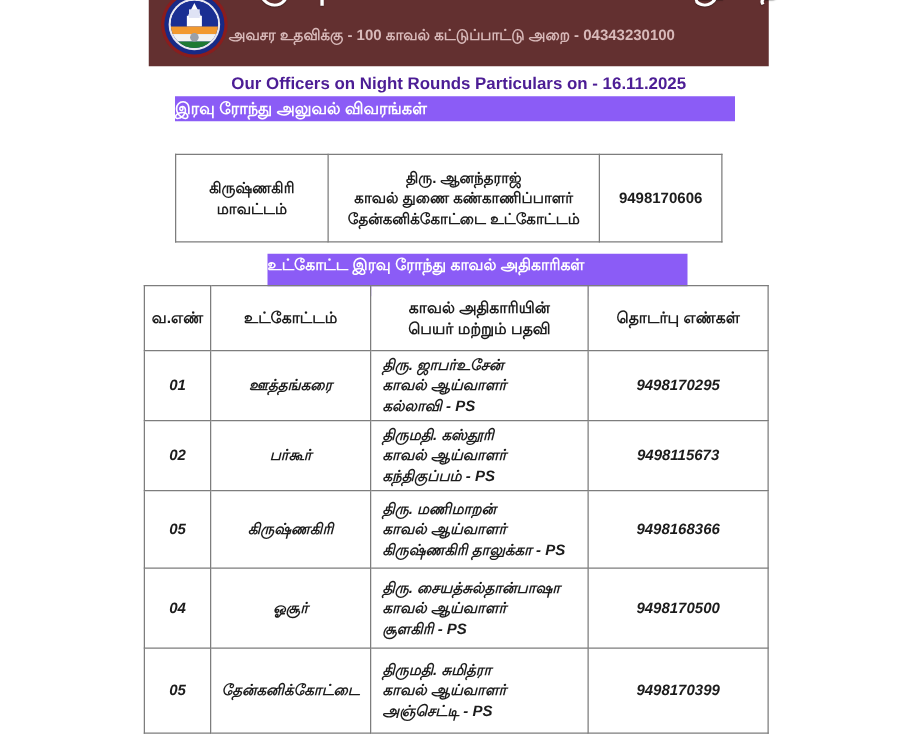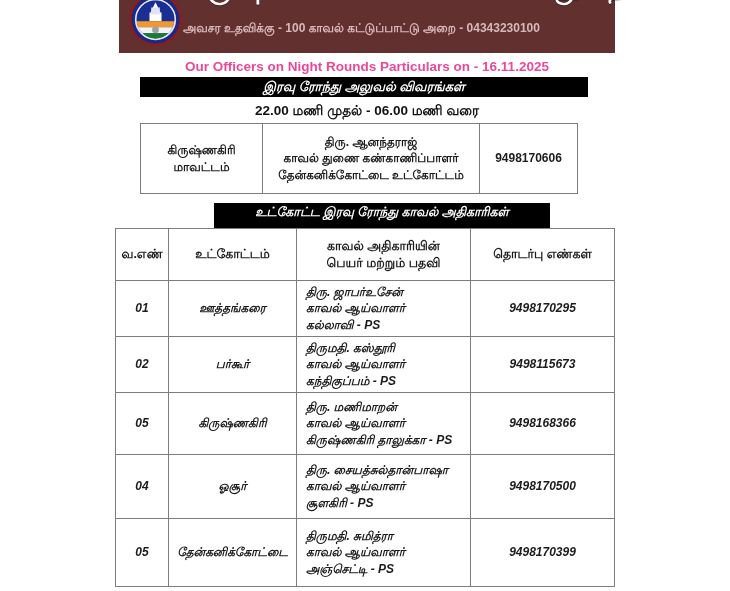--- a/index.html
+++ b/index.html
@@ -12,23 +12,23 @@
                 background:#633030; }
   .logo { position:absolute; left:9px; top:37px; width:55px; height:55px; }
   .top-title { position:absolute; left:64px; right:2px; top:16px; text-align:center;
                color:#ffffff; font-size:28px; font-weight:bold; white-space:nowrap;
                letter-spacing:0.5px; text-shadow:0 1px 1px rgba(0,0,0,.35); }
   .top-subtitle { position:absolute; left:64px; right:2px; top:66px; text-align:left;
                   color:#d8b9b9; font-size:12px; font-weight:bold; white-space:nowrap; }
 
   
   .heading-en { position:absolute; left:119px; width:496px; top:59px; text-align:center;
-                font-size:13.5px; font-weight:bold; color:#ec4899; }
-  .banner-strip { position:absolute; background:#000000; color:#fff; font-weight:bold;
-                  text-align:center;font-style:italic; }
+                font-size:13.5px; font-weight:bold; color:#4c1d95; }
+  .banner-strip { position:absolute; background:#8b5cf6; color:#fff; font-weight:bold;
+                  text-align:left; }
   .banner2 { left:140px; top:77px; width:448px; height:20px; line-height:20px; font-size:13px; }
   .banner3 { left:214px; top:203px; width:336px; height:34px; line-height:18px; font-size:12.5px; }
   .time-line { position:absolute; left:119px; width:496px; top:103px; text-align:center;
                font-size:13.5px; font-weight:bold; color:#111; }
 
   
   table { border-collapse:collapse; table-layout:fixed; }
   td, th { border:1px solid #7d7d7d; vertical-align:middle; text-align:center;
            font-weight:bold; color:#1c1c1c; }
   .pre { white-space:pre-line; }
@@ -75,21 +75,20 @@
       </svg>
     </div>
     <div class="top-title">கிருஷ்ணகிரி மாவட்ட காவல்துறை</div>
     <div class="top-subtitle">அவசர உதவிக்கு - 100  காவல் கட்டுப்பாட்டு அறை - 04343230100</div>
   </div>
 
   <div class="heading-en">Our Officers on Night Rounds Particulars on - 16.11.2025</div>
 
   <div class="banner-strip banner2">இரவு ரோந்து அலுவல் விவரங்கள்</div>
 
-  <div class="time-line">22.00 மணி முதல் - 06.00 மணி வரை</div>
 
   <table class="district-table">
     <colgroup>
         <col style="width:122px">
         <col style="width:217px">
         <col style="width:98px">
       </colgroup>
     <tbody>
         <tr>
       <td class="pre">கிருஷ்ணகிரி

